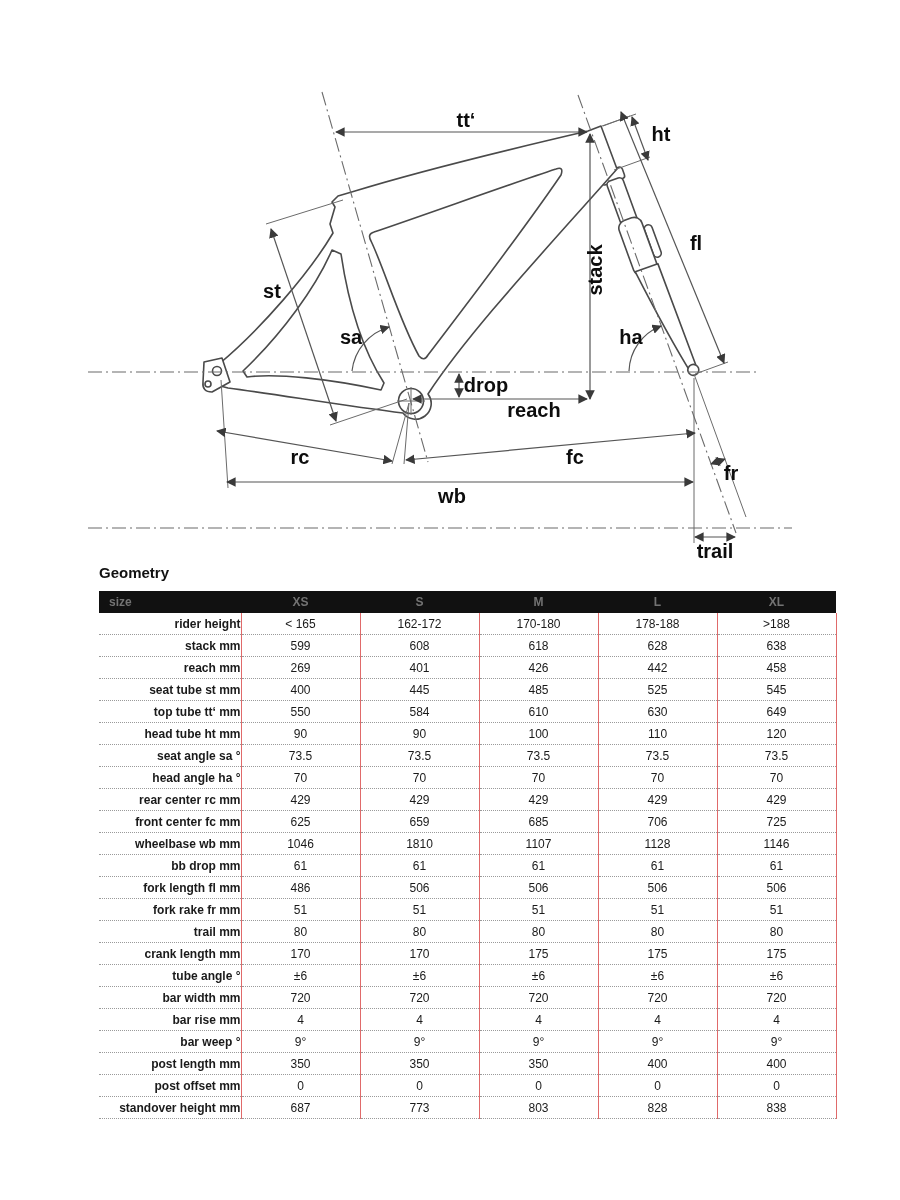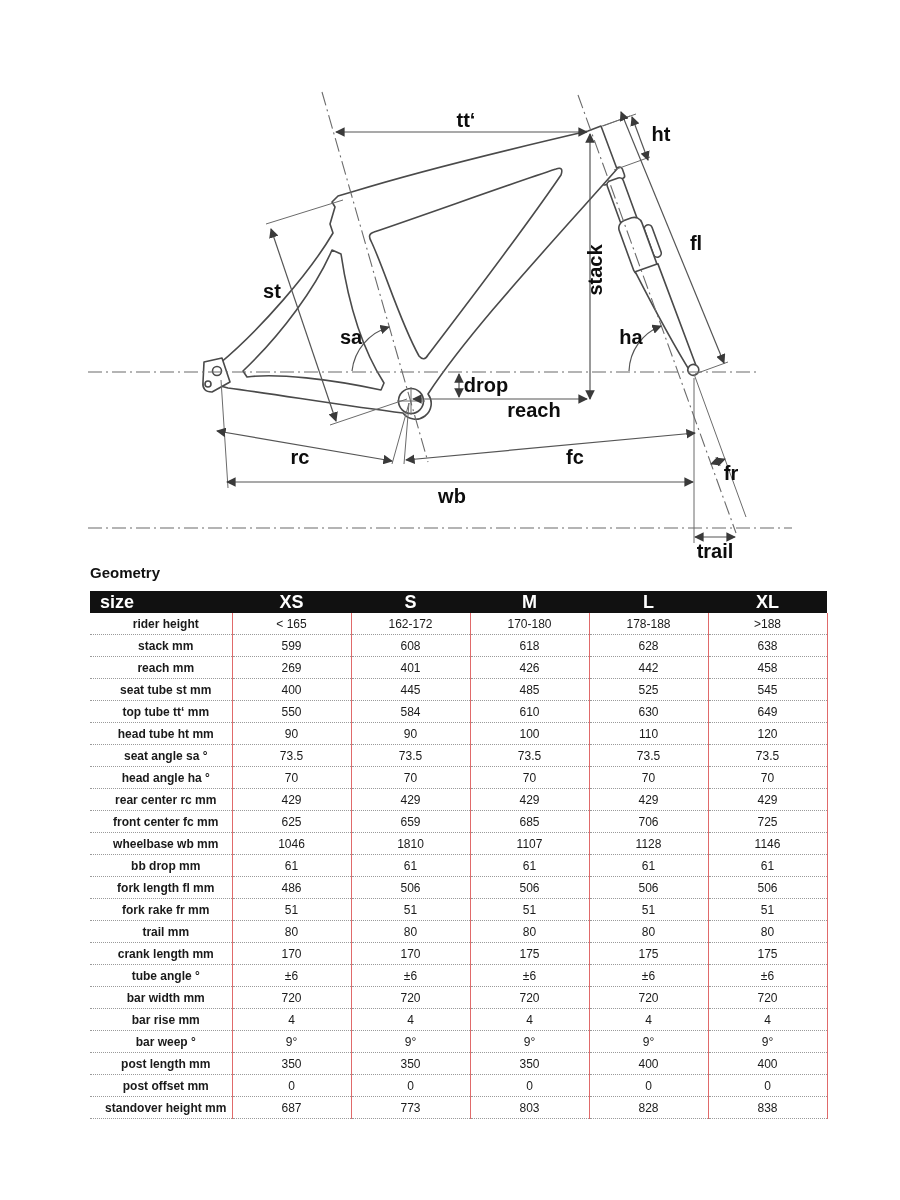--- a/index.html
+++ b/index.html
@@ -9,30 +9,30 @@
 
   
   #diagram{position:absolute;left:0;top:0;}
   .frame-path{fill:#ffffff;stroke:#4a4a4a;stroke-width:1.6;stroke-linejoin:round;}
   .cl{stroke:#6b6b6b;stroke-width:1.1;fill:none;stroke-dasharray:14 4 2 4;}
   .dim{stroke:#555;stroke-width:1.2;fill:none;}
   .ext{stroke:#6b6b6b;stroke-width:1;fill:none;}
   .dlbl{font-family:"Liberation Sans",sans-serif;font-size:20px;font-weight:bold;fill:#0d0d0d;}
 
   
-  .geo{position:absolute;left:90px;top:564px;width:737px;}
+  .geo{position:absolute;left:99px;top:564px;width:737px;}
   .geo-title{font-size:15px;font-weight:bold;color:#111;margin:0 0 10px 0;}
   table.geo-table{border-collapse:collapse;table-layout:fixed;width:737px;}
-  .geo-table thead th{background:var(--header-bg,#111);color:#ffffff;font-size:18px;
+  .geo-table thead th{background:var(--header-bg,#111);color:#737373;font-size:12px;
       font-weight:bold;height:22px;padding:0;text-align:center;border:none;}
   .geo-table thead th.size{text-align:left;padding-left:10px;}
   .geo-table td{height:21px;padding:0;font-size:12px;color:#1a1a1a;text-align:center;
       border-right:1px solid var(--divider,#e06a6a);
       border-bottom:1px dotted #9a9a9a;white-space:nowrap;overflow:hidden;}
-  .geo-table td.rowlbl{text-align:center;padding-left:10px;}
+  .geo-table td.rowlbl{text-align:right;padding-left:10px;}
   .geo-table td .lbl{font-weight:bold;}
   .geo-table td .unit{font-weight:bold;}
   .geo-table col.c0{width:142px;} .geo-table col.cv{width:119px;}
 </style>
 </head>
 <body>
 
 <div class="page">
 
   <svg id="diagram" width="900" height="560" viewBox="0 0 900 560">

